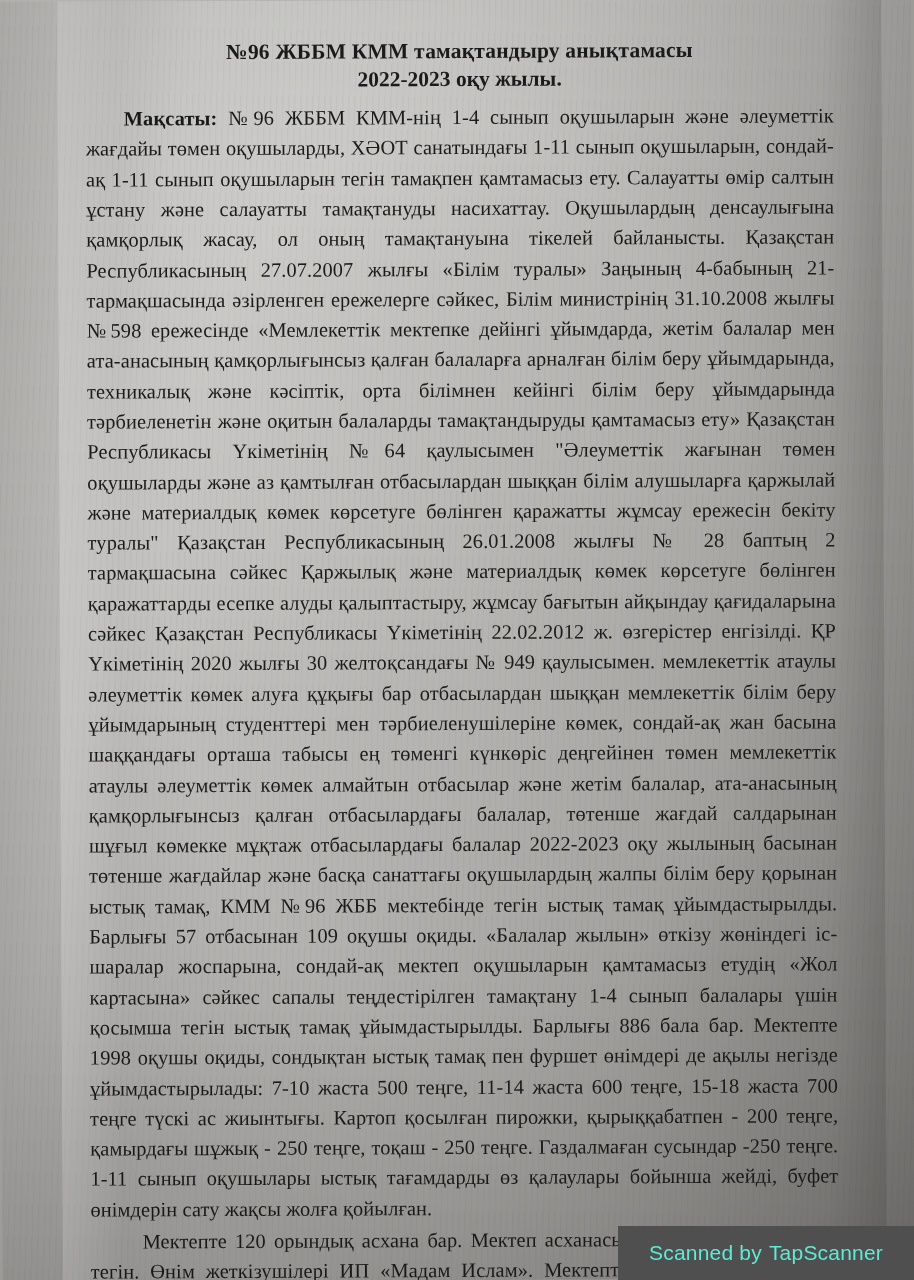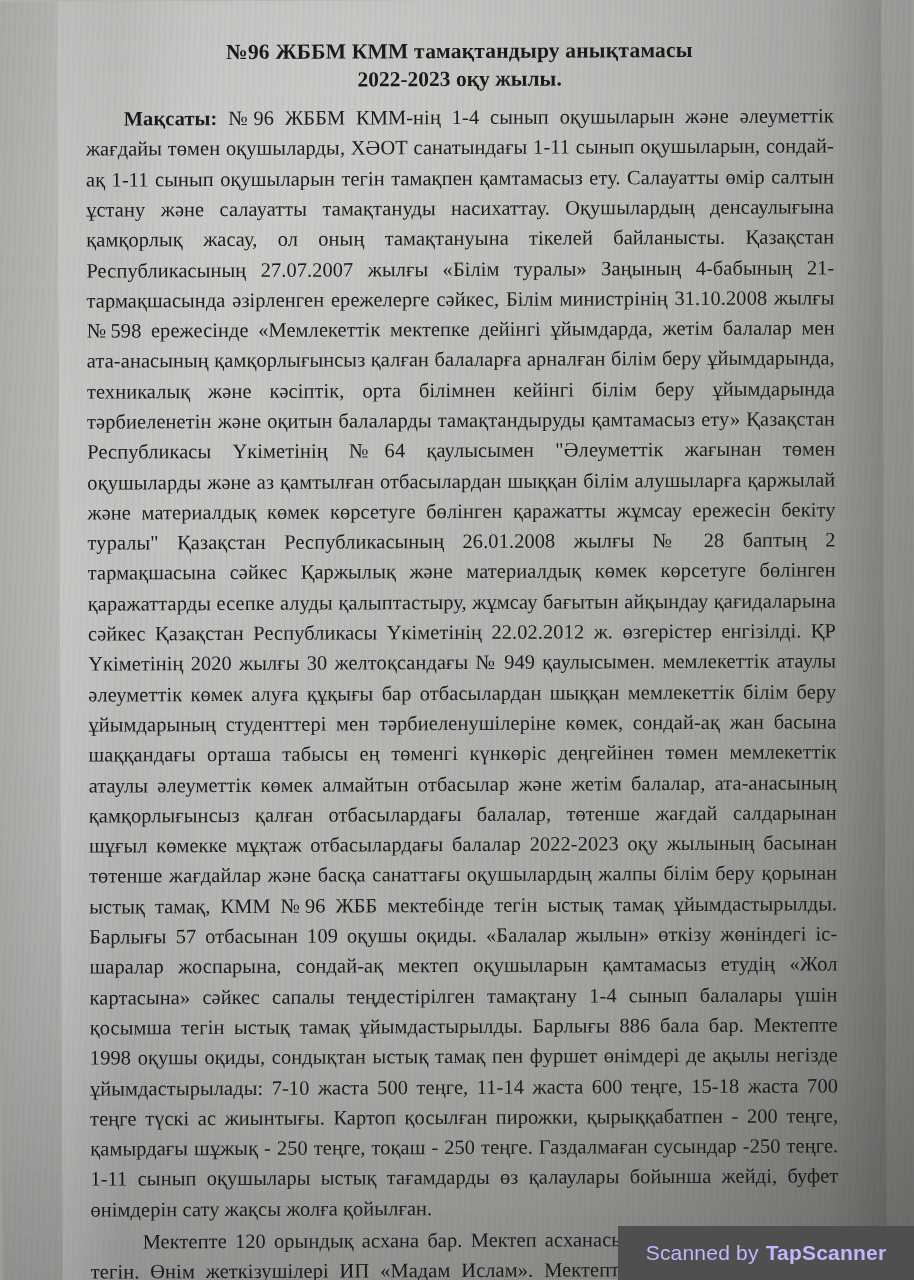--- a/index.html
+++ b/index.html
@@ -74,31 +74,31 @@
     transform: rotate(-0.25deg);
     transform-origin: 50% 50%;
   }
   #watermark {
     position: absolute;
     right: 0;
     bottom: 0;
     height: 54px;
     width: 296px;
     background: #4f4f4f;
-    color: #c4b5fd;
+    color: #5eead4;
     display: flex;
     align-items: center;
     justify-content: center;
     gap: 7px;
     font-family: "Liberation Sans", sans-serif;
     font-size: 21px;
     letter-spacing: 0.2px;
   }
   #watermark .wm-brand {
-    font-weight: bold;
+    font-weight: normal;
   }
   
   .grain {
     position: absolute;
     inset: 0;
     opacity: 0.07;
     background-image: repeating-linear-gradient(
       92deg, rgba(0,0,0,0.5) 0px, rgba(0,0,0,0) 2px, rgba(0,0,0,0) 6px);
     pointer-events: none;
   }

